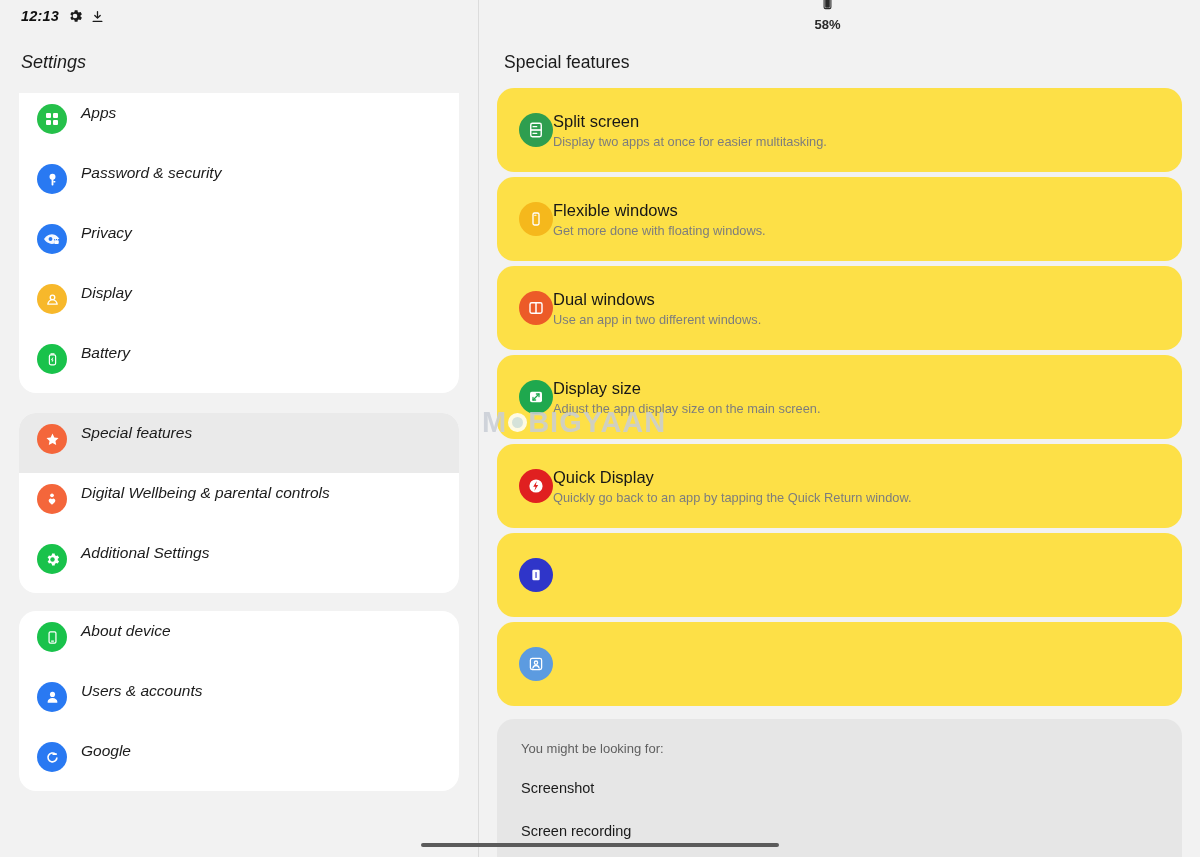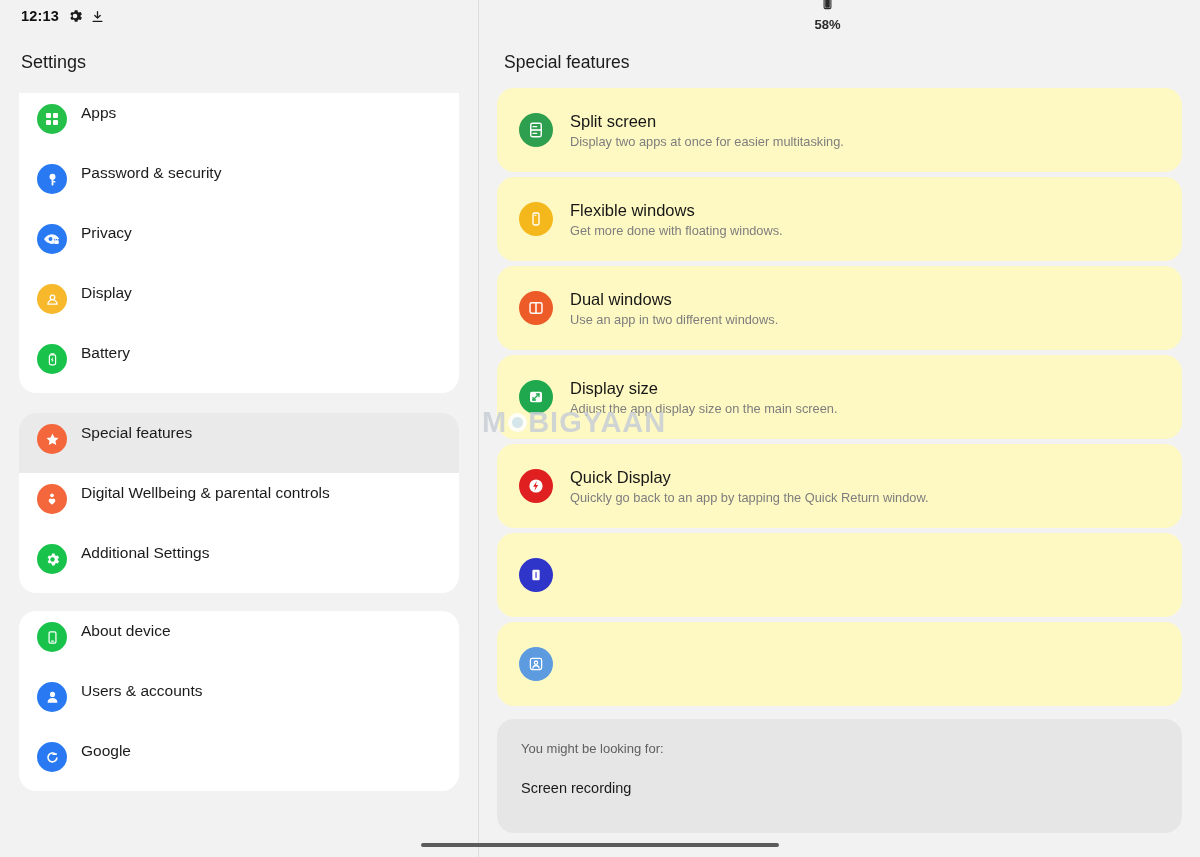--- a/index.html
+++ b/index.html
@@ -11,20 +11,21 @@
   }
   .screen { position: relative; width: 1200px; height: 857px; display: flex; }
 
   
   .left-panel {
     width: 479px; height: 857px;
     background: #f2f2f2;
     position: relative;
     border-right: 1px solid #dcdcdc;
     overflow: hidden;
+    font-style: italic;
   }
   .statusbar-left {
     height: 32px; display: flex; align-items: center; gap: 9px;
     padding-left: 21px;
   }
   .status-time { font-size: 14.5px; font-weight: 700; color: #111; letter-spacing: .2px; }
   .status-ico { width: 14px; height: 14px; display:inline-block; }
   .app-title {
     font-size: 18px; color: #1b1b1b; padding: 20px 0 14px 21px; font-weight: 400;
   }
@@ -61,23 +62,23 @@
   .statusbar-right {
     height: 32px; display: flex; align-items: center; justify-content: flex-end;
     padding-right: 24px; gap: 3px; flex-direction: column;
   }
   .batt-pct { font-size: 13px; font-weight: 700; color: #2a2a2a; }
   .page-title {
     font-size: 17.5px; color: #1b1b1b; padding: 20px 0 15px 25px;
   }
   .feat-list { padding: 0 18px 0 18px; }
   .feat-card {
-    background: #fef9c3; border-radius: 17px;
+    background: #fde047; border-radius: 17px;
     height: 84px; margin-bottom: 5px;
-    display: flex; align-items: center; gap: 17px;
+    display: flex; align-items: center; 
     padding: 0 22px;
   }
   .feat-ico {
     width: 34px; height: 34px; border-radius: 50%;
     display: flex; align-items: center; justify-content: center;
     flex: 0 0 34px;
   }
   .feat-text { display: flex; flex-direction: column; gap: 3px; }
   .feat-title { font-size: 16.5px; color: #171717; }
   .feat-sub { font-size: 12.8px; color: #7d7d7d; }
@@ -351,20 +352,21 @@
               <circle cx="12" cy="10.2" r="2.2"></circle>
               <path d="M7.8 17.4c.6-2.2 2.3-3.4 4.2-3.4s3.6 1.2 4.2 3.4" stroke-linecap="round"></path>
             </svg>
         </span>
       </div>
 
     </div>
 
     <div class="looking-card">
       <div class="looking-head">You might be looking for:</div>
+      <div class="looking-item">Screenshot</div>
       <div class="looking-item">Screen recording</div>
     </div>
 
   </div>
 
   <div class="watermark">
     <span>M</span>
     <span class="wm-o"></span>
     <span>BIGYAAN</span>
   </div>

